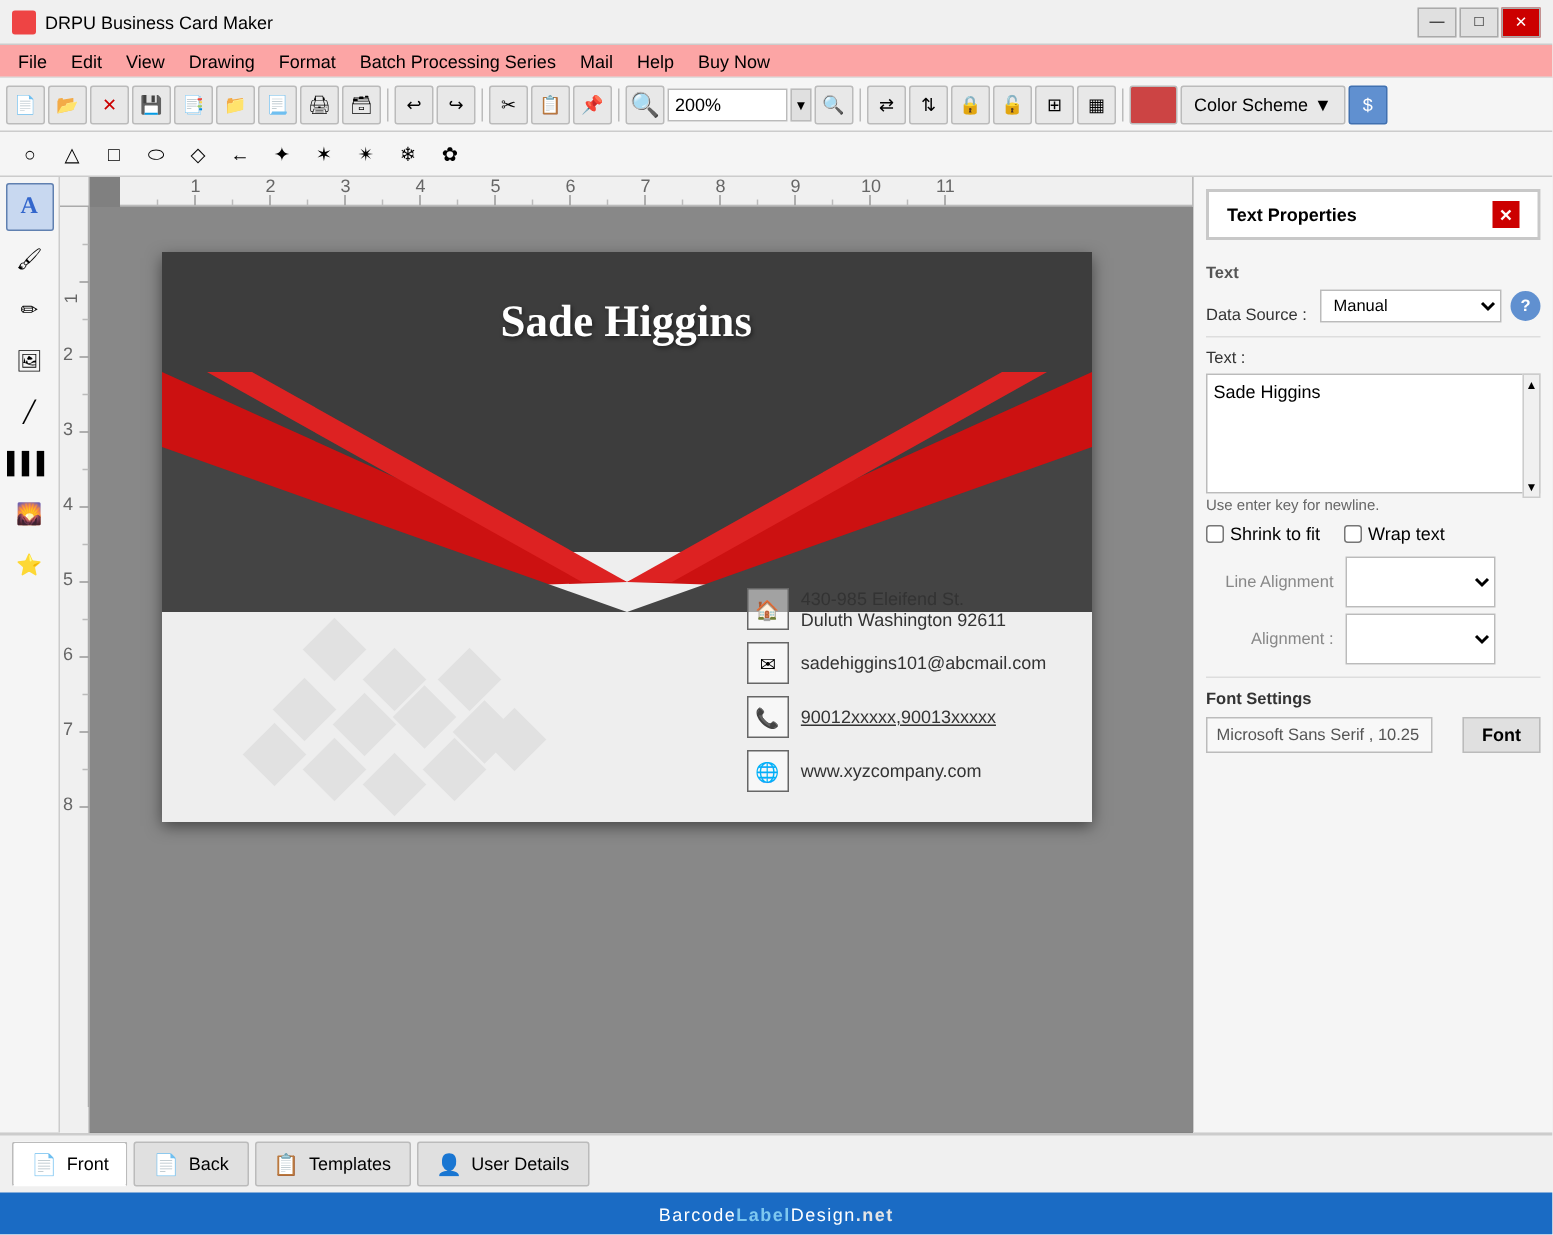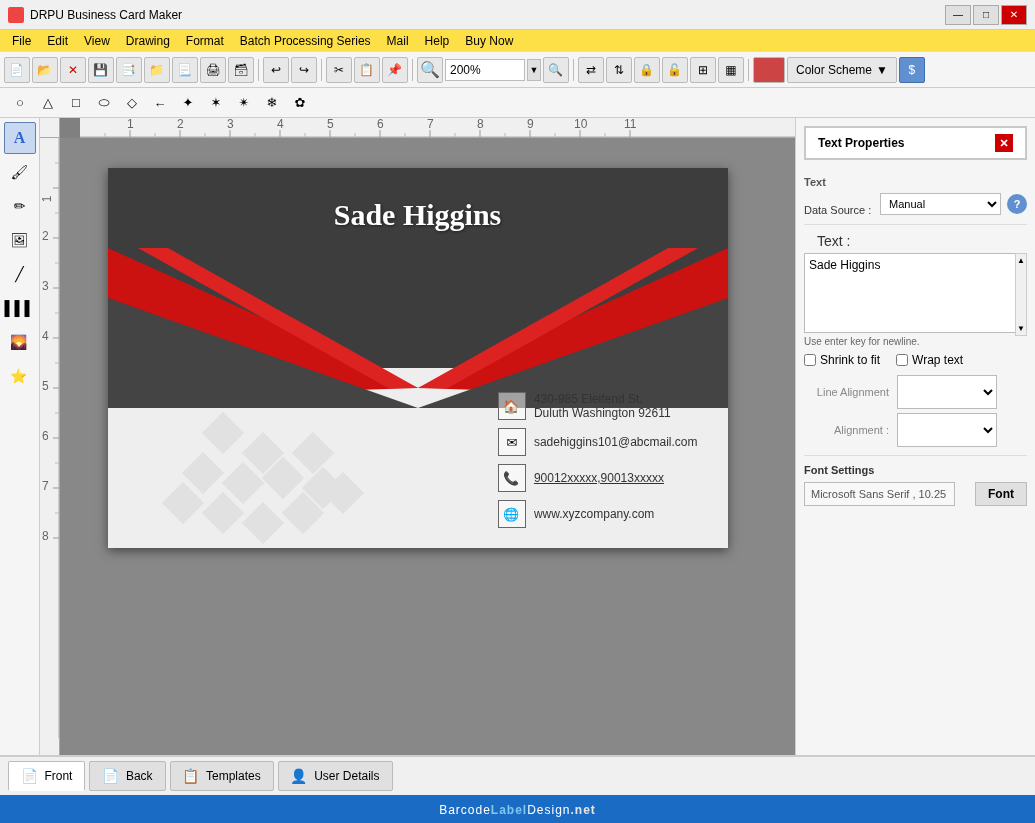--- a/index.html
+++ b/index.html
@@ -7,21 +7,21 @@
     
     
     .title-bar { background: #f0f0f0; height: 30px; display: flex; align-items: center; padding: 0 8px; border-bottom: 1px solid #ccc; user-select: none; }
     .title-bar .app-icon { width: 16px; height: 16px; background: #e44; border-radius: 2px; margin-right: 6px; }
     .title-bar .title-text { font-size: 12px; color: #000; flex: 1; }
     .title-bar .win-controls { display: flex; gap: 2px; }
     .win-btn { width: 26px; height: 20px; background: #e0e0e0; border: 1px solid #aaa; display: flex; align-items: center; justify-content: center; cursor: pointer; font-size: 10px; }
     .win-btn.close { background: #c00; color: #fff; }
     
     
-    .menu-bar { background: #fde047; height: 22px; display: flex; align-items: center; border-bottom: 1px solid #ddd; padding: 0 4px; }
+    .menu-bar { background: #fca5a5; height: 22px; display: flex; align-items: center; border-bottom: 1px solid #ddd; padding: 0 4px; }
     .menu-item { padding: 2px 8px; cursor: pointer; font-size: 12px; }
     
     
     .toolbar { background: #f5f5f5; height: 36px; border-bottom: 1px solid #ccc; display: flex; align-items: center; padding: 0 4px; gap: 2px; }
     .tb-btn { width: 26px; height: 26px; background: #e8e8e8; border: 1px solid #bbb; display: flex; align-items: center; justify-content: center; cursor: pointer; font-size: 12px; border-radius: 2px; }
     .tb-sep { width: 1px; height: 22px; background: #bbb; margin: 0 2px; }
     .zoom-box { display: flex; align-items: center; border: 1px solid #bbb; background: #fff; height: 22px; padding: 0 4px; min-width: 80px; font-size: 12px; }
     .zoom-arrow { width: 14px; height: 22px; background: #e0e0e0; border: 1px solid #bbb; display: flex; align-items: center; justify-content: center; cursor: pointer; font-size: 9px; }
     .color-scheme-btn { background: #e8e8e8; border: 1px solid #bbb; height: 26px; padding: 0 8px; cursor: pointer; display: flex; align-items: center; gap: 4px; border-radius: 2px; }
     
@@ -51,21 +51,21 @@
     .panel-close { width: 18px; height: 18px; background: #cc0000; color: #fff; border: none; display: flex; align-items: center; justify-content: center; font-size: 11px; cursor: pointer; font-weight: bold; }
     .panel-tabs { display: flex; margin: 0 8px 4px 8px; gap: 1px; }
     .panel-tab { padding: 3px 8px; background: #e0e0e0; border: 1px solid #bbb; cursor: pointer; font-size: 11px; border-radius: 2px 2px 0 0; }
     .panel-tab.active { background: #fff; border-bottom-color: #fff; font-weight: bold; }
     .panel-content { padding: 8px; }
     .section-label { font-size: 11px; color: #555; margin-bottom: 4px; font-weight: bold; }
     .form-row { display: flex; align-items: center; gap: 6px; margin-bottom: 8px; }
     .form-label { font-size: 11px; color: #333; min-width: 70px; margin-top: 12px; }
     .form-select { flex: 1; height: 22px; border: 1px solid #bbb; background: #fff; font-size: 11px; padding: 0 4px; }
     .help-btn { width: 20px; height: 20px; border-radius: 50%; background: #6090d0; color: #fff; border: none; font-size: 11px; font-weight: bold; cursor: pointer; display: flex; align-items: center; justify-content: center; }
-    .text-label { font-size: 14px; color: #333; margin-bottom: 4px; margin-left: 13px; }
+    .text-label { font-size: 11px; color: #333; margin-bottom: 4px; }
     .text-area { width: 100%; height: 80px; border: 1px solid #bbb; padding: 4px; font-size: 12px; resize: none; background: #fff; }
     .hint-text { font-size: 10px; color: #666; margin-bottom: 6px; }
     .checkbox-row { display: flex; align-items: center; gap: 16px; margin-bottom: 8px; }
     .checkbox-item { display: flex; align-items: center; gap: 4px; font-size: 11px; }
     .checkbox-item input { width: 12px; height: 12px; }
     .align-row { display: flex; align-items: center; margin-bottom: 4px; }
     .align-label { font-size: 11px; color: #888; min-width: 85px; text-align: right; margin-right: 8px; }
     .align-select { width: 100px; height: 22px; border: 1px solid #bbb; background: #fff; font-size: 11px; padding: 16px 4px; }
     .divider { height: 1px; background: #ddd; margin: 8px 0; }
     .font-settings-label { font-size: 11px; font-weight: bold; color: #333; margin-bottom: 6px; }

